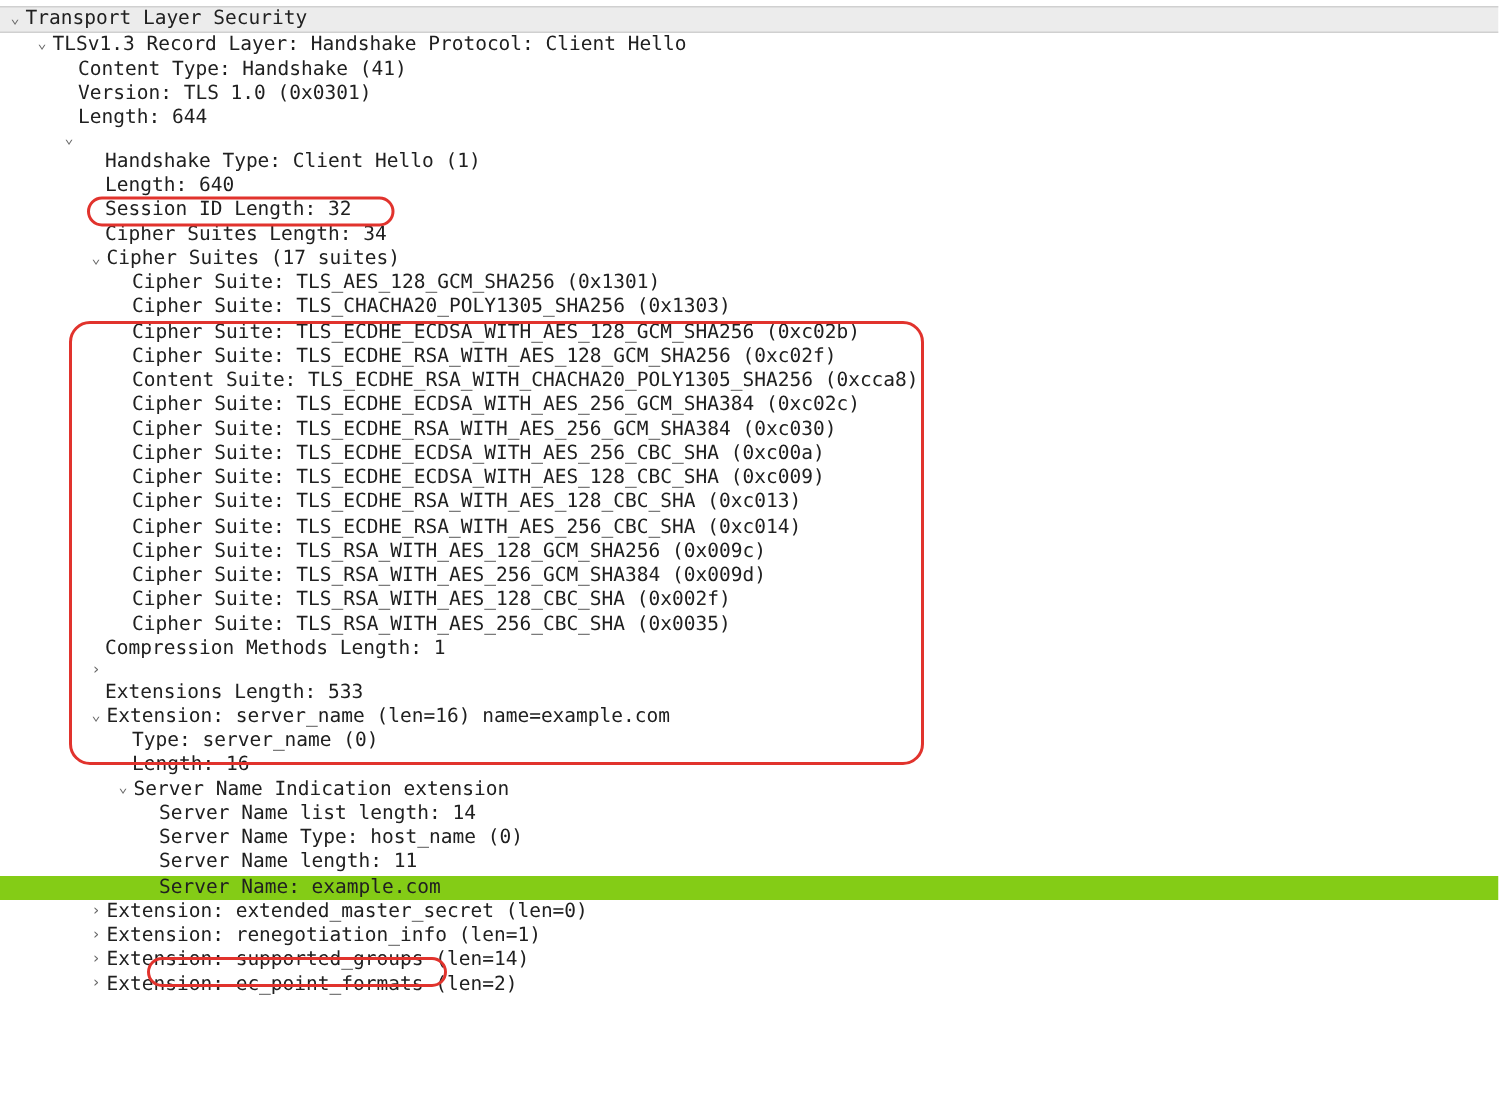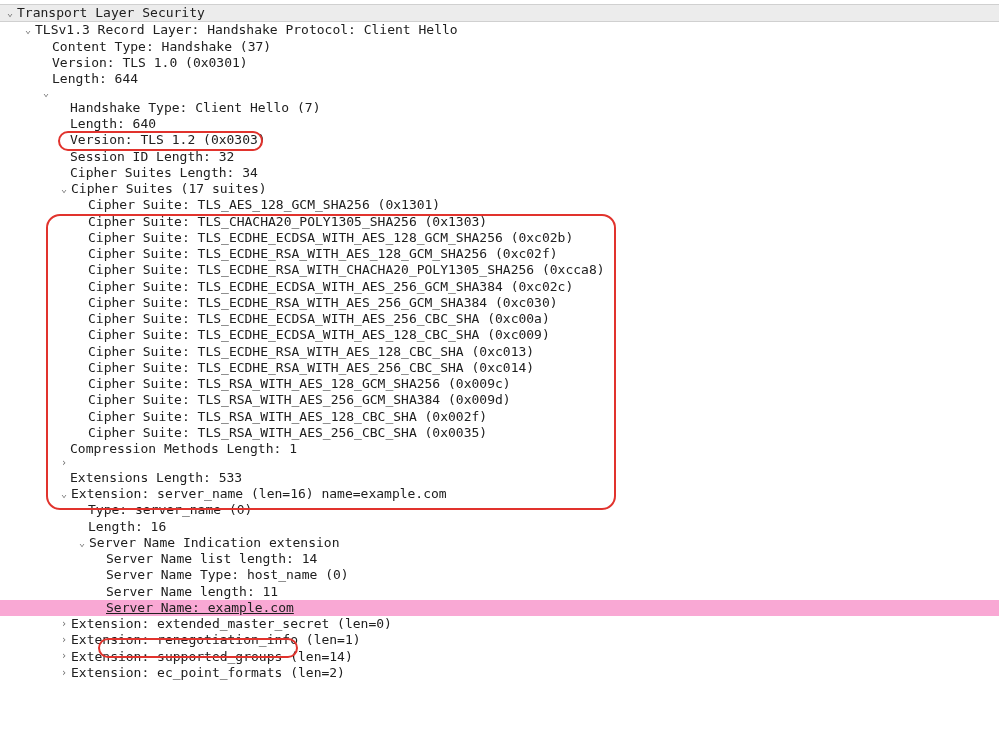--- a/index.html
+++ b/index.html
@@ -17,22 +17,21 @@
     align-items:center;
     white-space:pre;
     padding:0 0 0 4px;
   }
   .row.header{
     background:#ececec;
     border-top:1px solid #d0d0d0;
     border-bottom:1px solid #d0d0d0;
   }
   .row.highlight{
-    background:#f9a8d4;
-    text-decoration:underline;
+    background:#84cc16;
   }
   .tri{
     display:inline-block;
     width:12px;
     text-align:center;
     color:#6a6a6a;
     font-size:10px;
     user-select:none;
     margin-right:1px;
   }
@@ -49,35 +48,34 @@
   }
   .wrap{position:relative;}
 </style>
 </head>
 <body>
 
 <div class="wrap">
   <div class="tree" id="tree">
       <div class="row header"><span class="ind" style="width: 0px;"></span><span class="tri">⌄</span><span class="txt">Transport Layer Security</span></div>
       <div class="row"><span class="ind" style="width: 18px;"></span><span class="tri">⌄</span><span class="txt">TLSv1.3 Record Layer: Handshake Protocol: Client Hello</span></div>
-      <div class="row"><span class="ind" style="width: 36px;"></span><span class="sp"></span><span class="txt">Content Type: Handshake (37)</span></div>
+      <div class="row"><span class="ind" style="width: 36px;"></span><span class="sp"></span><span class="txt">Content Type: Handshake (41)</span></div>
       <div class="row"><span class="ind" style="width: 36px;"></span><span class="sp"></span><span class="txt">Version: TLS 1.0 (0x0301)</span></div>
       <div class="row"><span class="ind" style="width: 36px;"></span><span class="sp"></span><span class="txt">Length: 644</span></div>
       <div class="row"><span class="ind" style="width: 36px;"></span><span class="tri">⌄</span></div>
-      <div class="row"><span class="ind" style="width: 54px;"></span><span class="sp"></span><span class="txt">Handshake Type: Client Hello (7)</span></div>
+      <div class="row"><span class="ind" style="width: 54px;"></span><span class="sp"></span><span class="txt">Handshake Type: Client Hello (1)</span></div>
       <div class="row"><span class="ind" style="width: 54px;"></span><span class="sp"></span><span class="txt">Length: 640</span></div>
-      <div class="row"><span class="ind" style="width: 54px;"></span><span class="sp"></span><span class="txt">Version: TLS 1.2 (0x0303)</span></div>
       <div class="row"><span class="ind" style="width: 54px;"></span><span class="sp"></span><span class="txt">Session ID Length: 32</span></div>
       <div class="row"><span class="ind" style="width: 54px;"></span><span class="sp"></span><span class="txt">Cipher Suites Length: 34</span></div>
       <div class="row"><span class="ind" style="width: 54px;"></span><span class="tri">⌄</span><span class="txt">Cipher Suites (17 suites)</span></div>
       <div class="row"><span class="ind" style="width: 72px;"></span><span class="sp"></span><span class="txt">Cipher Suite: TLS_AES_128_GCM_SHA256 (0x1301)</span></div>
       <div class="row"><span class="ind" style="width: 72px;"></span><span class="sp"></span><span class="txt">Cipher Suite: TLS_CHACHA20_POLY1305_SHA256 (0x1303)</span></div>
       <div class="row"><span class="ind" style="width: 72px;"></span><span class="sp"></span><span class="txt">Cipher Suite: TLS_ECDHE_ECDSA_WITH_AES_128_GCM_SHA256 (0xc02b)</span></div>
       <div class="row"><span class="ind" style="width: 72px;"></span><span class="sp"></span><span class="txt">Cipher Suite: TLS_ECDHE_RSA_WITH_AES_128_GCM_SHA256 (0xc02f)</span></div>
-      <div class="row"><span class="ind" style="width: 72px;"></span><span class="sp"></span><span class="txt">Cipher Suite: TLS_ECDHE_RSA_WITH_CHACHA20_POLY1305_SHA256 (0xcca8)</span></div>
+      <div class="row"><span class="ind" style="width: 72px;"></span><span class="sp"></span><span class="txt">Content Suite: TLS_ECDHE_RSA_WITH_CHACHA20_POLY1305_SHA256 (0xcca8)</span></div>
       <div class="row"><span class="ind" style="width: 72px;"></span><span class="sp"></span><span class="txt">Cipher Suite: TLS_ECDHE_ECDSA_WITH_AES_256_GCM_SHA384 (0xc02c)</span></div>
       <div class="row"><span class="ind" style="width: 72px;"></span><span class="sp"></span><span class="txt">Cipher Suite: TLS_ECDHE_RSA_WITH_AES_256_GCM_SHA384 (0xc030)</span></div>
       <div class="row"><span class="ind" style="width: 72px;"></span><span class="sp"></span><span class="txt">Cipher Suite: TLS_ECDHE_ECDSA_WITH_AES_256_CBC_SHA (0xc00a)</span></div>
       <div class="row"><span class="ind" style="width: 72px;"></span><span class="sp"></span><span class="txt">Cipher Suite: TLS_ECDHE_ECDSA_WITH_AES_128_CBC_SHA (0xc009)</span></div>
       <div class="row"><span class="ind" style="width: 72px;"></span><span class="sp"></span><span class="txt">Cipher Suite: TLS_ECDHE_RSA_WITH_AES_128_CBC_SHA (0xc013)</span></div>
       <div class="row"><span class="ind" style="width: 72px;"></span><span class="sp"></span><span class="txt">Cipher Suite: TLS_ECDHE_RSA_WITH_AES_256_CBC_SHA (0xc014)</span></div>
       <div class="row"><span class="ind" style="width: 72px;"></span><span class="sp"></span><span class="txt">Cipher Suite: TLS_RSA_WITH_AES_128_GCM_SHA256 (0x009c)</span></div>
       <div class="row"><span class="ind" style="width: 72px;"></span><span class="sp"></span><span class="txt">Cipher Suite: TLS_RSA_WITH_AES_256_GCM_SHA384 (0x009d)</span></div>
       <div class="row"><span class="ind" style="width: 72px;"></span><span class="sp"></span><span class="txt">Cipher Suite: TLS_RSA_WITH_AES_128_CBC_SHA (0x002f)</span></div>
       <div class="row"><span class="ind" style="width: 72px;"></span><span class="sp"></span><span class="txt">Cipher Suite: TLS_RSA_WITH_AES_256_CBC_SHA (0x0035)</span></div>

